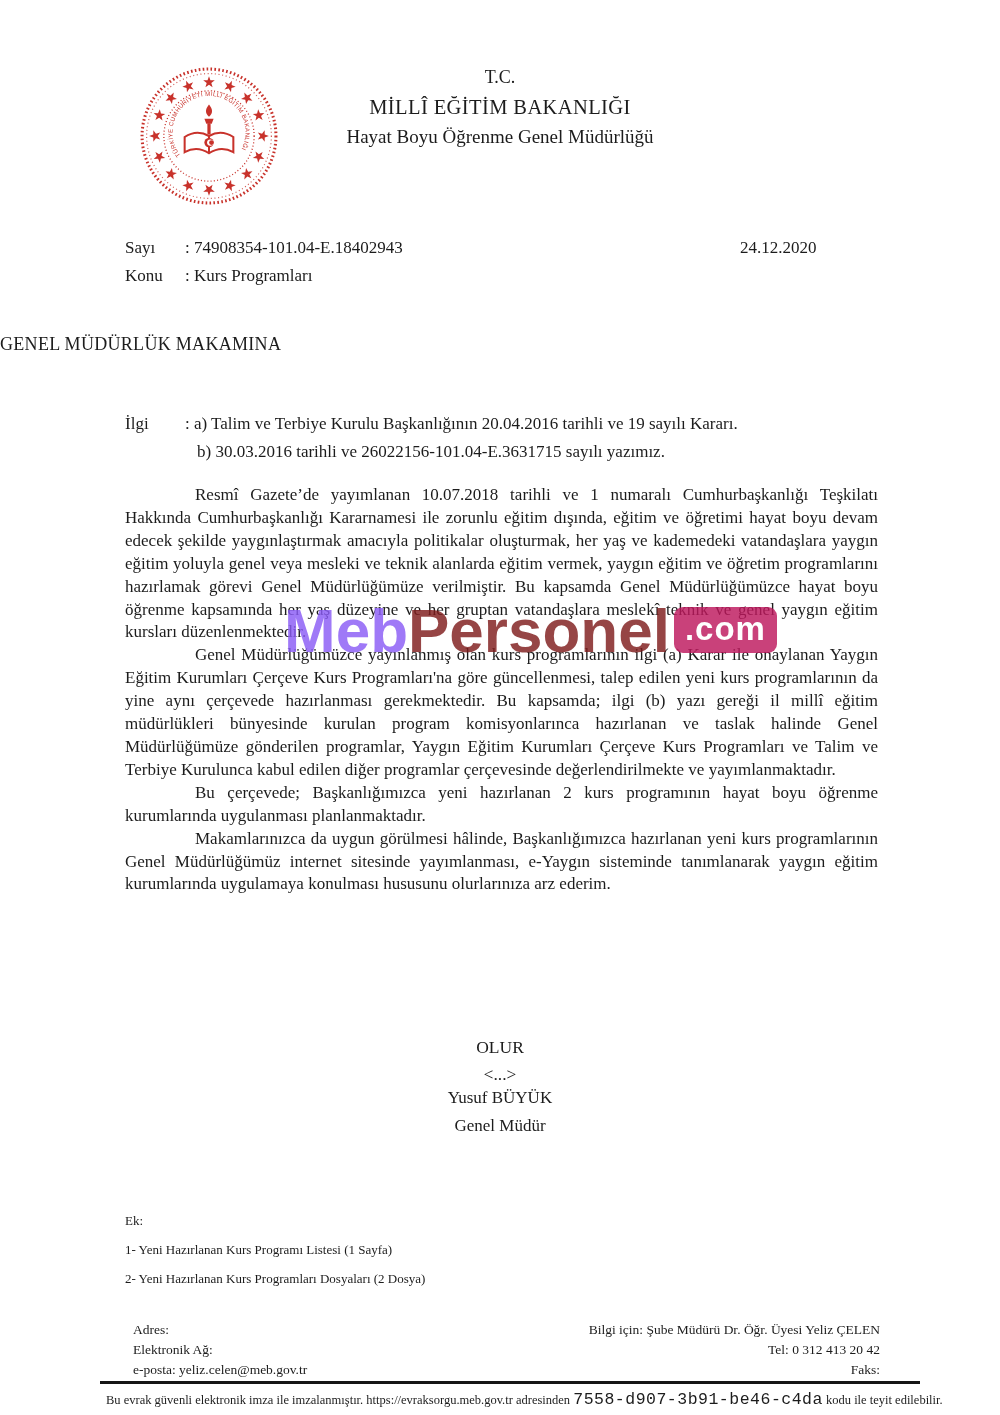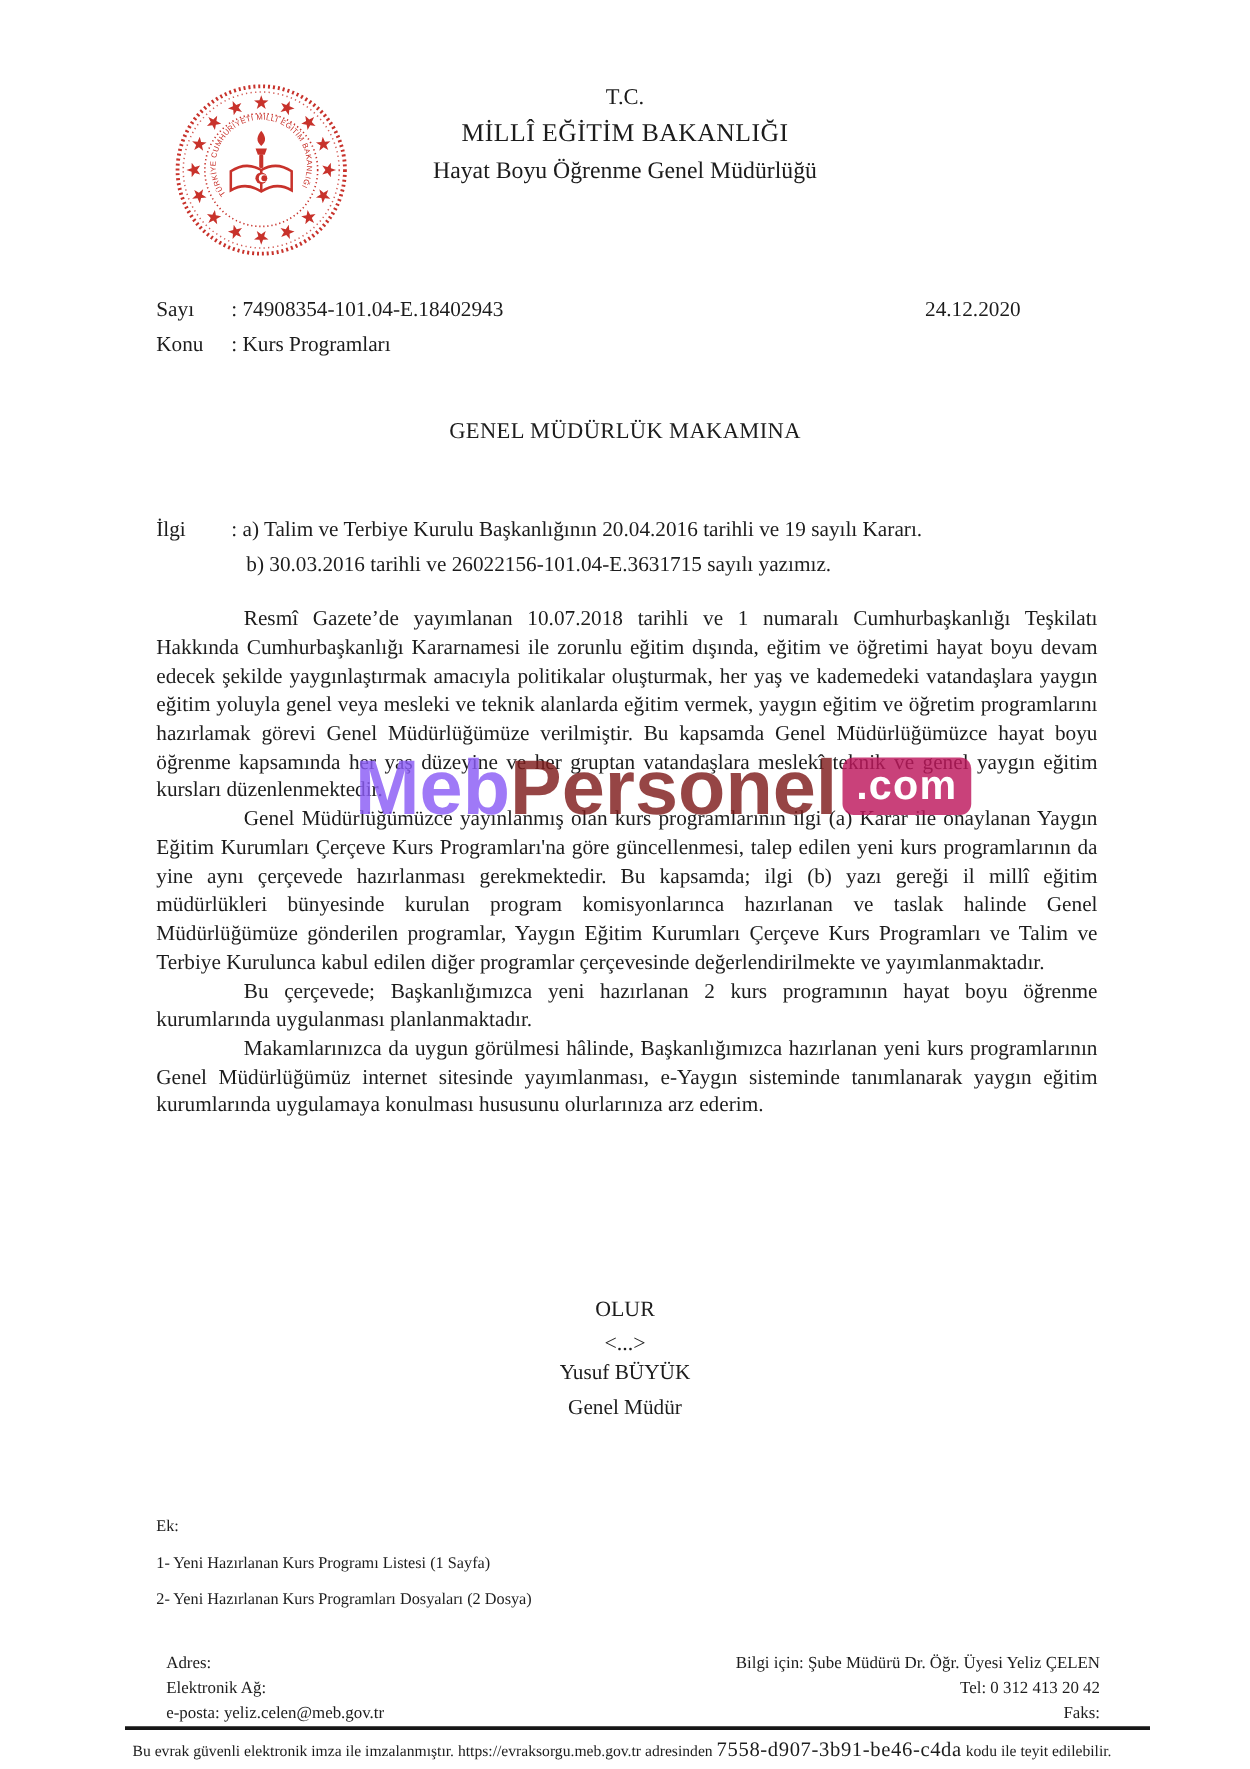--- a/index.html
+++ b/index.html
@@ -19,21 +19,21 @@
   .hdr-l1{font-size:18px;}
   .hdr-l2{font-size:20.5px;letter-spacing:.4px;text-align:center;}
   .hdr-l3{font-size:19px;}
   
   .meta{position:absolute;left:125px;top:234px;font-size:17px;line-height:28px;}
   .meta-row{display:flex;}
   .meta-label{width:60px;flex:0 0 60px;}
   .doc-date{position:absolute;left:740px;top:234px;font-size:17px;line-height:28px;}
   
   .recipient{
-    position:absolute;left:0;right:0;top:334px;text-align:center;
+    position:absolute;left:0;right:0;top:334px;text-align:left;
     font-size:18px;letter-spacing:.3px;
   }
   
   .ilgi{position:absolute;left:125px;top:410px;width:760px;font-size:17px;line-height:27.5px;display:flex;}
   .ilgi-label{width:60px;flex:0 0 60px;}
   .ilgi-b{padding-left:12px;}
   
   .body-text{
     position:absolute;left:125px;top:484px;width:753px;
     font-size:17px;line-height:22.9px;text-align:justify;
@@ -61,21 +61,21 @@
   .ek{position:absolute;left:125px;top:1206px;font-size:13px;line-height:29px;}
   
   .footer-left{position:absolute;left:133px;top:1320px;font-size:13.5px;line-height:20px;}
   .footer-right{position:absolute;right:120px;top:1320px;font-size:13.5px;line-height:20px;text-align:right;}
   .footer-sep{position:absolute;left:100px;top:1381px;width:820px;height:3px;background:#161616;}
   .verify{
     position:absolute;left:106px;top:1390px;width:880px;
     font-size:12.5px;line-height:19px;white-space:nowrap;
   }
   .verify-code{
-    font-family:Liberation Serif, serif;
+    font-family:Liberation Mono, monospace;
     font-size:16.5px;letter-spacing:.5px;
   }
 </style>
 </head>
 <body>
 
 <div class="page">
 
   <svg class="emblem" viewBox="0 0 138 138" aria-hidden="true">
     <defs>

